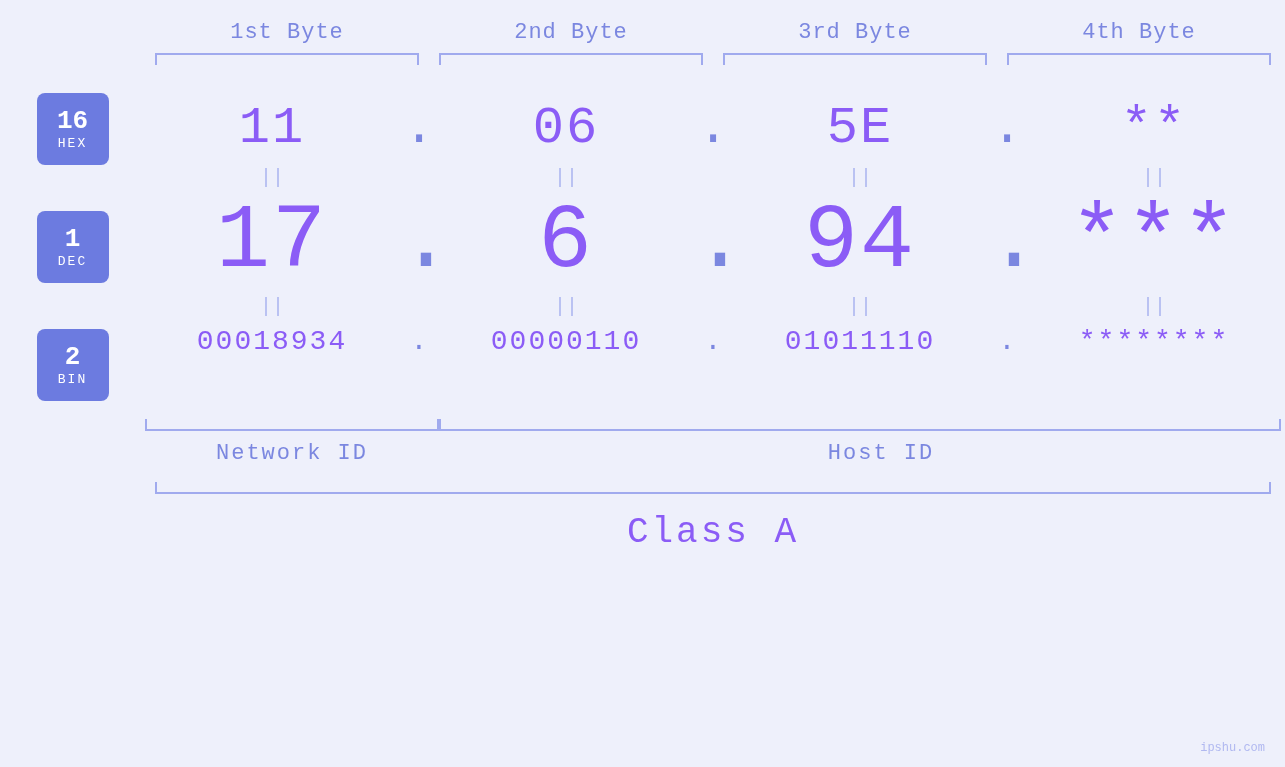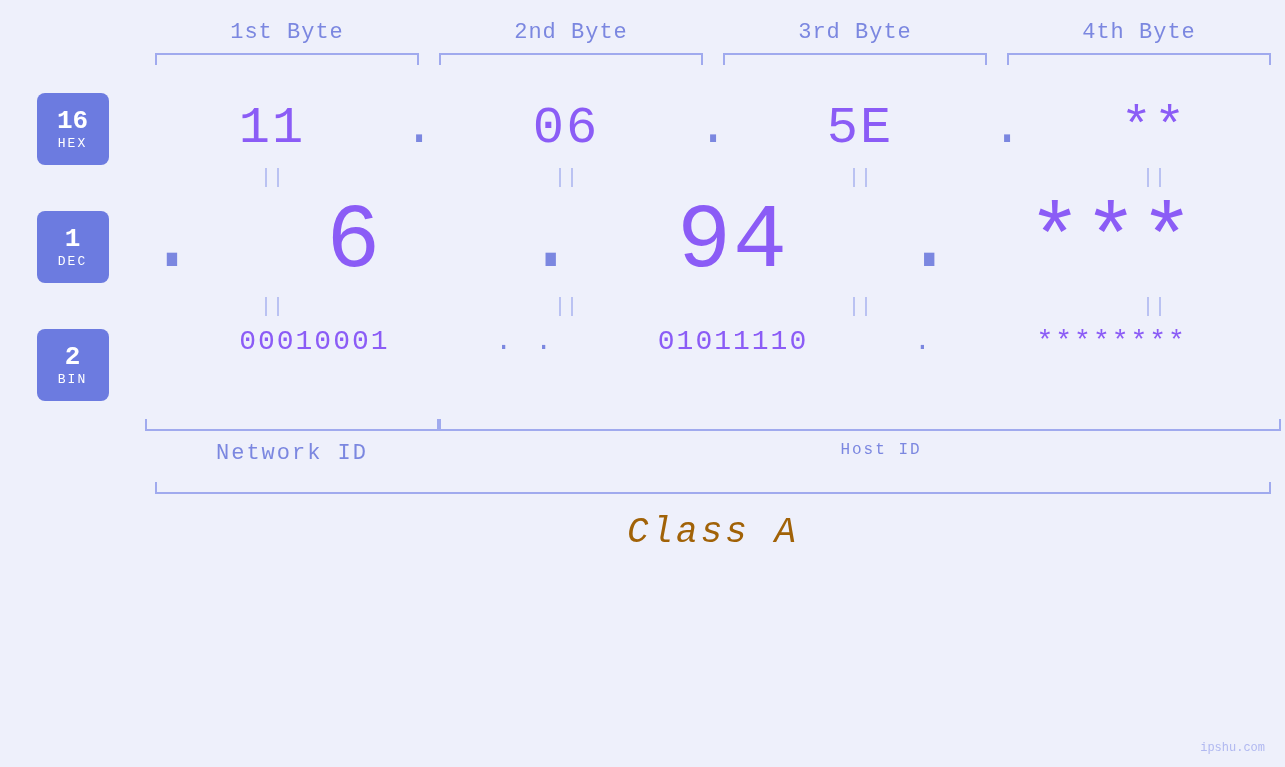--- a/index.html
+++ b/index.html
@@ -227,43 +227,42 @@
       color: #7b87e0;
       font-size: 22px;
       letter-spacing: 2px;
       padding-top: 6px;
     }
 
     .host-label {
       flex: 1;
       text-align: center;
       color: #7b87e0;
-      font-size: 16px;
+      font-size: 22px;
       letter-spacing: 2px;
       padding-top: 6px;
     }
 
     
     .overall-bracket {
       width: calc(100% - 20px);
       height: 12px;
       border-bottom: 2px solid #a0aaee;
       border-left: 2px solid #a0aaee;
       border-right: 2px solid #a0aaee;
       margin: 0 10px;
       margin-bottom: 10px;
     }
 
     .class-row {
       text-align: center;
-      color: #a16207;
+      color: #8b5cf6;
       font-size: 36px;
       letter-spacing: 3px;
       padding-top: 8px;
-      font-style: italic;
     }
 
     .watermark {
       position: absolute;
       bottom: 12px;
       right: 20px;
       color: #b0b8f0;
       font-size: 12px;
       font-family: 'Courier New', Courier, monospace;
     }
@@ -335,20 +334,23 @@
         <div class="sep-cell pipe-sep">||</div>
         <div class="sep-dot"></div>
         <div class="sep-cell pipe-sep">||</div>
         <div class="sep-dot"></div>
         <div class="sep-cell pipe-sep">||</div>
         <div class="sep-dot"></div>
         <div class="sep-cell pipe-sep">||</div>
       </div>
 
       <div class="data-row">
+        <div class="cell">
+          <span class="dec-val">17</span>
+        </div>
         <div class="dot-cell dec-dot">.</div>
         <div class="cell">
           <span class="dec-val">6</span>
         </div>
         <div class="dot-cell dec-dot">.</div>
         <div class="cell">
           <span class="dec-val">94</span>
         </div>
         <div class="dot-cell dec-dot">.</div>
         <div class="cell">
@@ -361,23 +363,26 @@
         <div class="sep-dot"></div>
         <div class="sep-cell pipe-sep">||</div>
         <div class="sep-dot"></div>
         <div class="sep-cell pipe-sep">||</div>
         <div class="sep-dot"></div>
         <div class="sep-cell pipe-sep">||</div>
       </div>
 
       <div class="data-row">
         <div class="cell">
-          <span class="bin-val">00010001</span>
+          <span class="bin-val">00018934</span>
         </div>
         <div class="dot-cell bin-dot">.</div>
+        <div class="cell">
+          <span class="bin-val">00000110</span>
+        </div>
         <div class="dot-cell bin-dot">.</div>
         <div class="cell">
           <span class="bin-val">01011110</span>
         </div>
         <div class="dot-cell bin-dot">.</div>
         <div class="cell">
           <span class="bin-val">********</span>
         </div>
       </div>
 

